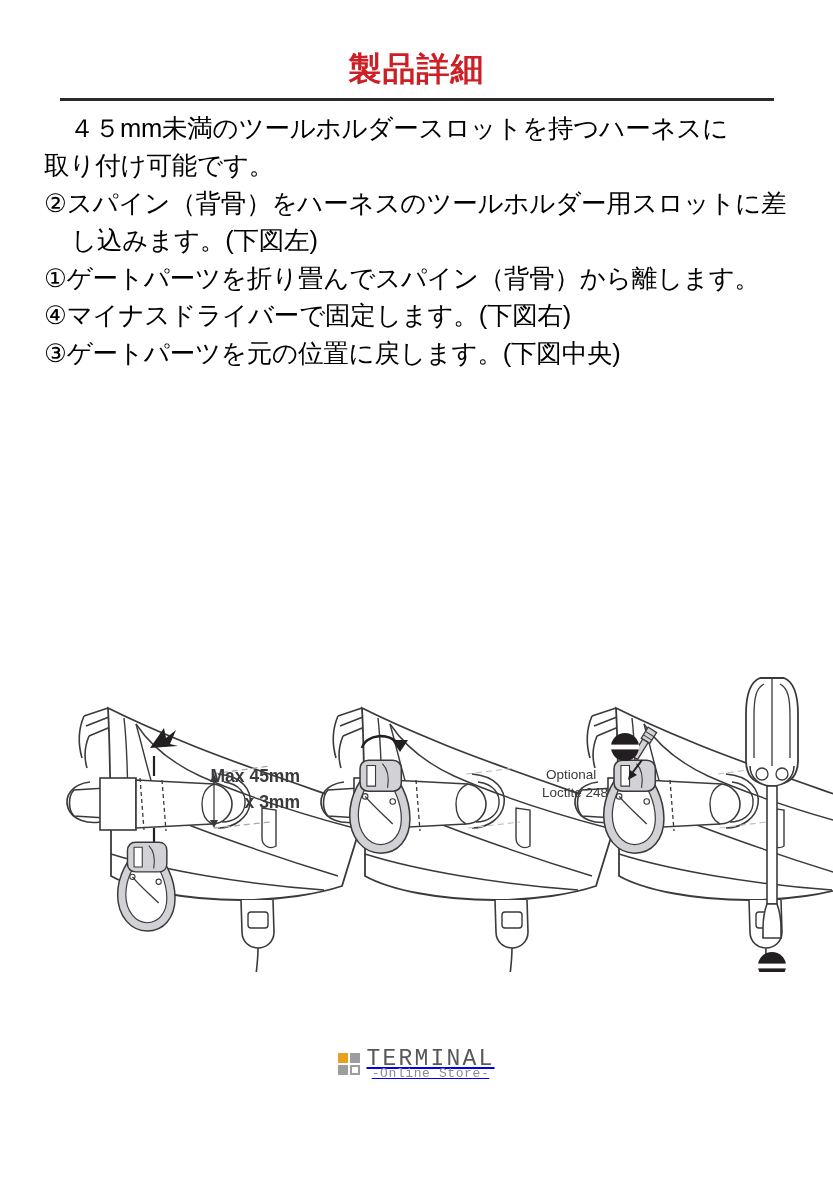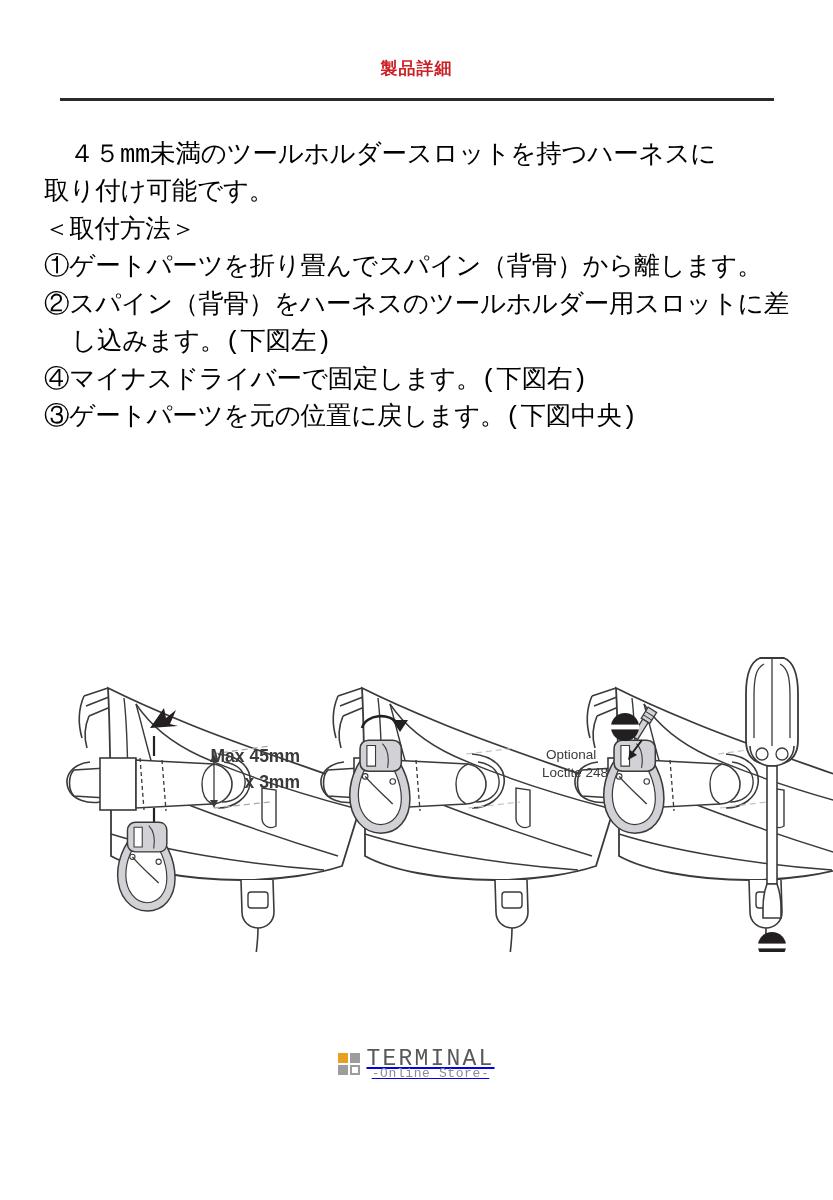--- a/index.html
+++ b/index.html
@@ -16,39 +16,38 @@
     overflow: hidden;
   }
 
   
   #page-header {
     padding-top: 52px;
     text-align: center;
   }
   #page-title {
     color: #cc2026;
-    font-size: 17px;
+    font-size: 33px;
     font-weight: 700;
     letter-spacing: 1px;
     line-height: 1;
-    margin: 8px;
+    margin: 0;
     display: inline-block;
   }
   #title-rule {
     margin: 13px auto 0 auto;
     width: 714px;
     height: 3px;
     background: #2b2b2b;
   }
 
   
   #body-copy {
-    margin: 36px 0 0 0;
+    margin: 9px 0 0 0;
     padding: 0 42px 0 44px;
-    font-family: Liberation Mono, monospace;
   }
   .para {
     font-size: 25.5px;
     line-height: 1.47;
     letter-spacing: -0.2px;
     margin: 0;
     white-space: pre-wrap;
   }
   .step {
     font-size: 25.5px;
@@ -56,21 +55,21 @@
     letter-spacing: -0.2px;
     margin: 0;
     padding-left: 27px;
     text-indent: -27px;
   }
 
   
   #figure-area {
     position: absolute;
     left: 0;
-    top: 632px;
+    top: 652px;
     width: 833px;
     height: 320px;
   }
   #figure-svg { display: block; }
 
   
   #page-footer {
     position: absolute;
     left: 0;
     top: 1048px;
@@ -114,23 +113,22 @@
 <body>
 
 <div id="page-header">
   <h1 id="page-title">製品詳細</h1>
   <div id="title-rule"></div>
 </div>
 
 <div id="body-copy">
   <p class="para">　４５mm未満のツールホルダースロットを持つハーネスに
 取り付け可能です。</p>
-  <p class="para">＜取付方法＞</p>
+  <p class="step">②スパイン（背骨）をハーネスのツールホルダー用スロットに差し込みます。(下図左)</p>
   <p class="step">①ゲートパーツを折り畳んでスパイン（背骨）から離します。</p>
-  <p class="step">②スパイン（背骨）をハーネスのツールホルダー用スロットに差し込みます。(下図左)</p>
   <p class="step">④マイナスドライバーで固定します。(下図右)</p>
   <p class="step">③ゲートパーツを元の位置に戻します。(下図中央)</p>
 </div>
 
 <div id="figure-area">
 <svg id="figure-svg" width="833" height="320" viewBox="0 0 833 320" xmlns="http://www.w3.org/2000/svg">
   <defs>
 
     <g id="harness">
 

